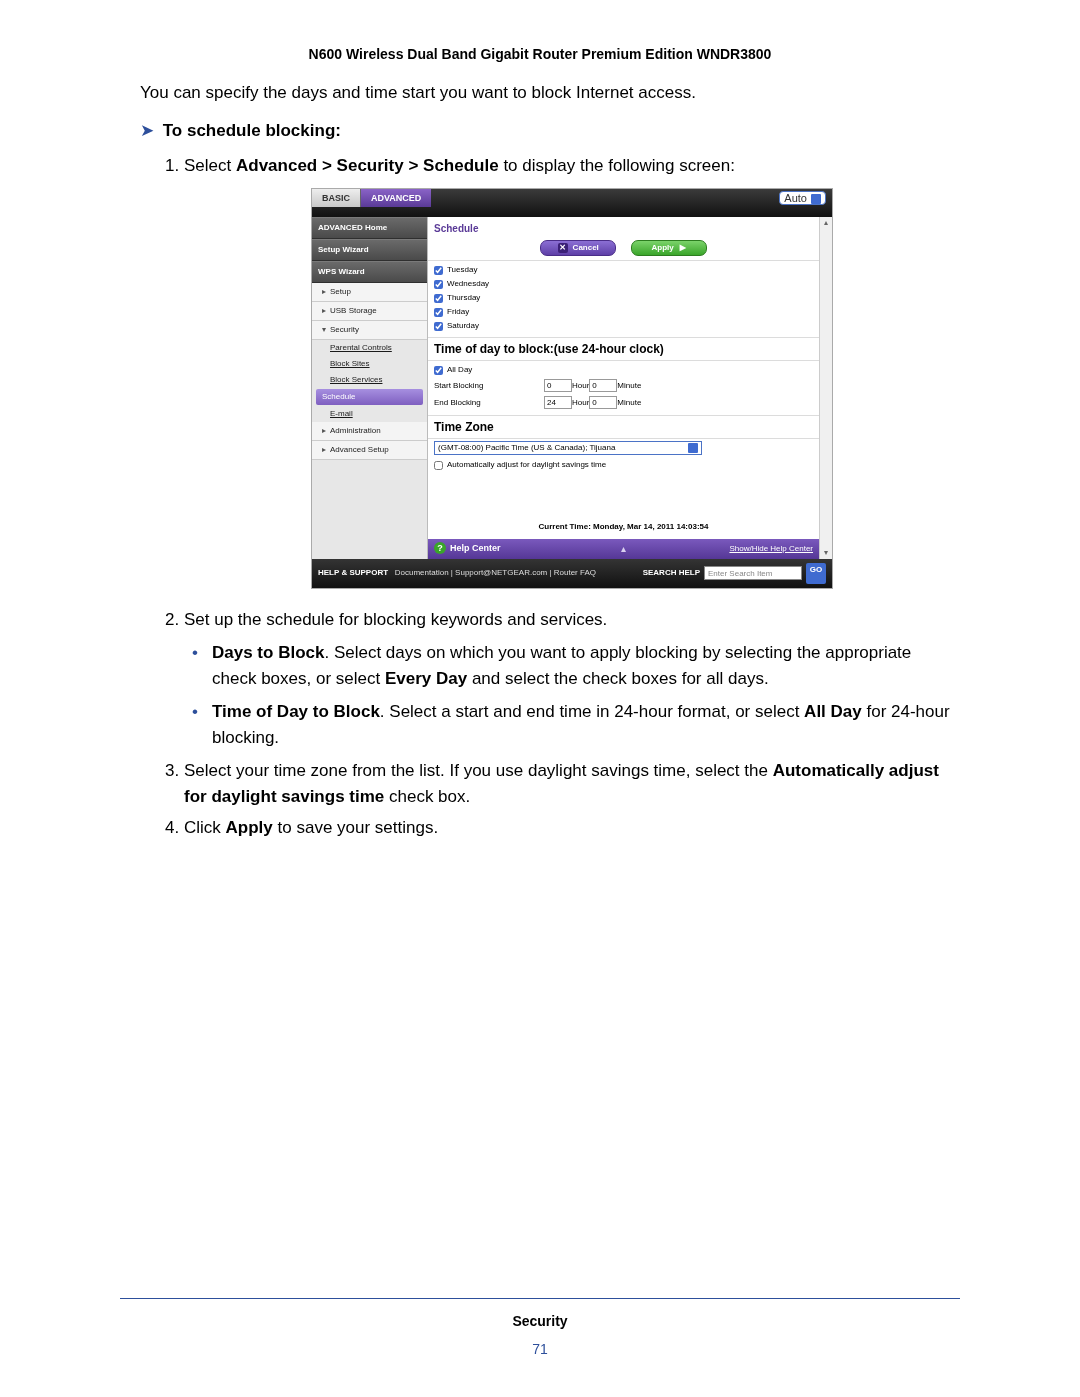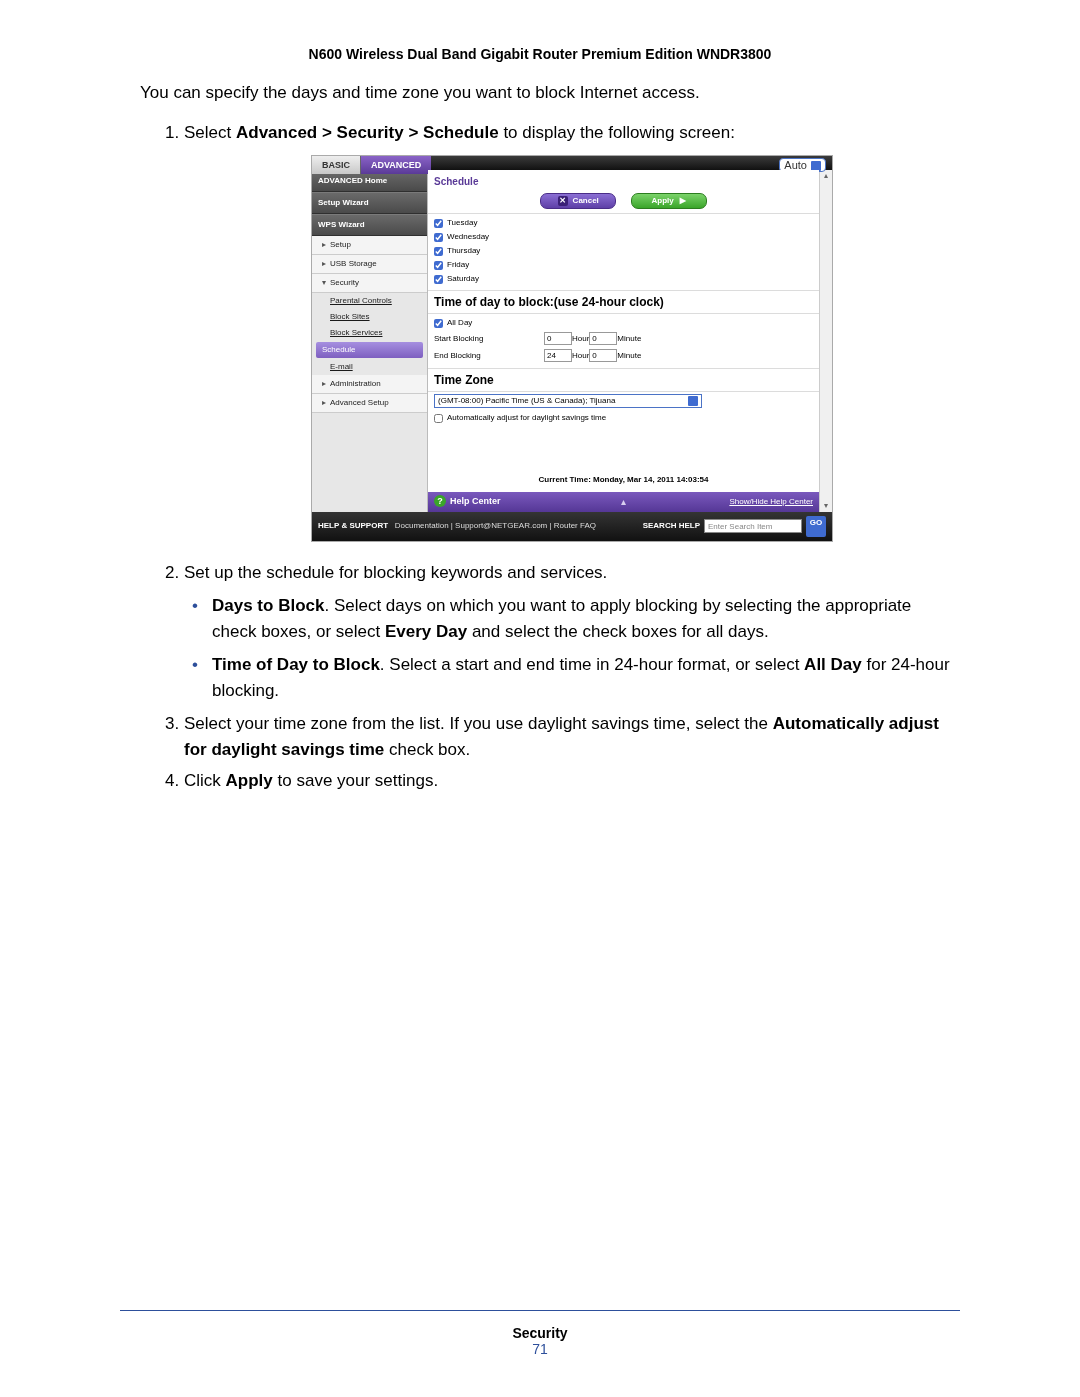--- a/index.html
+++ b/index.html
@@ -52,21 +52,21 @@
     width: 520px;
     border: 1px solid #aaa;
     background: #d9d9d9;
     text-align: left;
     font-size: 9px;
     color: #000;
     vertical-align: top;
   }
   .shot .topbar {
     background: linear-gradient(#3b3b3b,#111);
-    height: 14px;
+    height: 28px;
     position: relative;
   }
   .shot .tab {
     display:inline-block; height:18px; line-height:18px; font-size:9px; font-weight:bold;
     padding: 0 10px; vertical-align:top;
   }
   .shot .tab.basic { background: linear-gradient(#eee,#c8c8c8); color:#333; border-right:1px solid #666; }
   .shot .tab.adv   { background: linear-gradient(#8a63c7,#5a3a97); color:#fff; }
   .shot .auto-pill {
     position:absolute; right:6px; top:2px; height:12px; line-height:12px;
@@ -153,31 +153,35 @@
   }
   .scroll-stub { width:12px; background:#f0f0f0; border-left:1px solid #ccc; display:flex; flex-direction:column; justify-content:space-between; }
   .scroll-stub .arr { font-size:8px; color:#666; text-align:center; }
 
   
   .page-footer {
     position:absolute; left:120px; right:120px; bottom:40px; text-align:center;
     border-top:1px solid #2d4f9b; padding-top:14px;
   }
   .page-footer .chapter { font-weight:bold; font-size:14px; }
-  .page-footer .pnum { color:#2d4f9b; font-size:14px; }
+  .page-footer .pnum { color:#2d4f9b; font-size:14px; margin-top:12px; }
 </style>
 </head>
 <body>
 
 <div class="page">
   <div class="doc-header">N600 Wireless Dual Band Gigabit Router Premium Edition WNDR3800</div>
 
 
-  <p class="intro">You can specify the days and time zone you want to block Internet access.</p>
-
+  <p class="intro">You can specify the days and time start you want to block Internet access.</p>
+
+  <p class="task-line">
+    <span class="arrow">➤</span>
+    <b>To schedule blocking:</b>
+  </p>
 
   <ol class="steps">
     <li>
       <span>Select </span><b class="step-strong">Advanced &gt; Security &gt; Schedule</b><span> to display the following screen:</span>
 
       <div class="shot-wrap">
         <div class="shot">
           
           <div class="topbar">
             <span class="tab basic">BASIC</span><span class="tab adv">ADVANCED</span>

